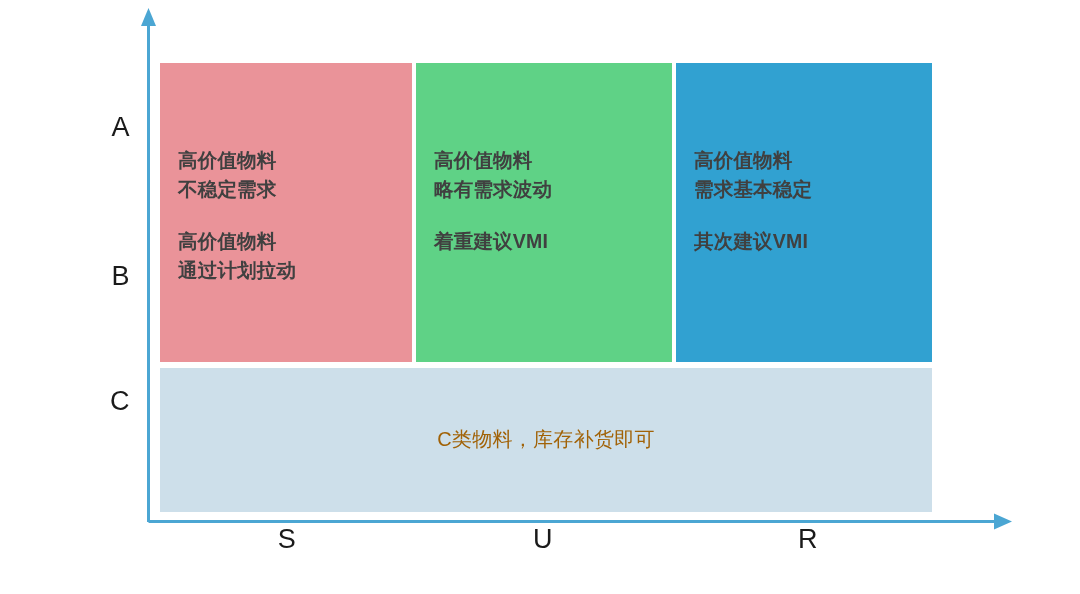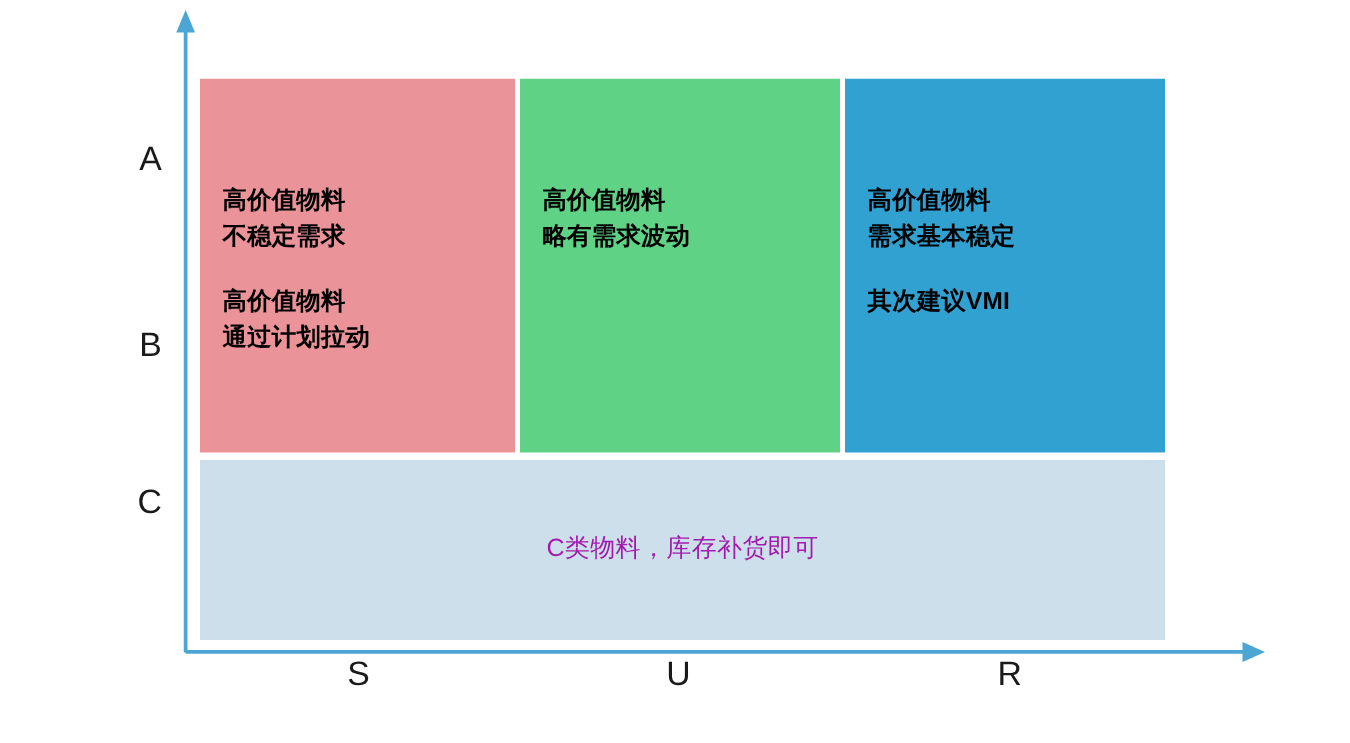--- a/index.html
+++ b/index.html
@@ -53,21 +53,21 @@
 
   
   .quadrant {
     position: absolute;
     box-sizing: border-box;
     padding: 0;
   }
   .q-text {
     position: absolute;
     left: 18px;
-    color: #000000;
+    color: #404040;
     font-size: 19.5px;
     font-weight: bold;
     line-height: 29px;
     letter-spacing: 0.2px;
     white-space: pre-line;
   }
   .q-text.block-1 { top: 83px; }
   .q-text.block-2 { top: 164px; }
 
   #quadrant-a-s { left: 160px; top: 63px; width: 252px; height: 299px; background: #ea9399; }
@@ -82,21 +82,21 @@
     width: 772px;
     height: 144px;
     background: #cddfea;
   }
   #band-c-text {
     position: absolute;
     left: 0;
     right: 0;
     top: 61px;
     text-align: center;
-    color: #a21caf;
+    color: #a16207;
     font-size: 20px;
     font-weight: 400;
     line-height: 1;
     letter-spacing: 0.3px;
   }
 </style>
 </head>
 <body>
 
 <div id="canvas">
@@ -123,20 +123,21 @@
   <div id="quadrant-a-s" class="quadrant">
     <div class="q-text block-1">高价值物料
 不稳定需求</div>
     <div class="q-text block-2">高价值物料
 通过计划拉动</div>
   </div>
 
   <div id="quadrant-a-u" class="quadrant">
     <div class="q-text block-1">高价值物料
 略有需求波动</div>
+    <div class="q-text block-2">着重建议VMI</div>
   </div>
 
   <div id="quadrant-a-r" class="quadrant">
     <div class="q-text block-1">高价值物料
 需求基本稳定</div>
     <div class="q-text block-2">其次建议VMI</div>
   </div>
 
   <div id="band-c">
     <div id="band-c-text">C类物料，库存补货即可</div>

